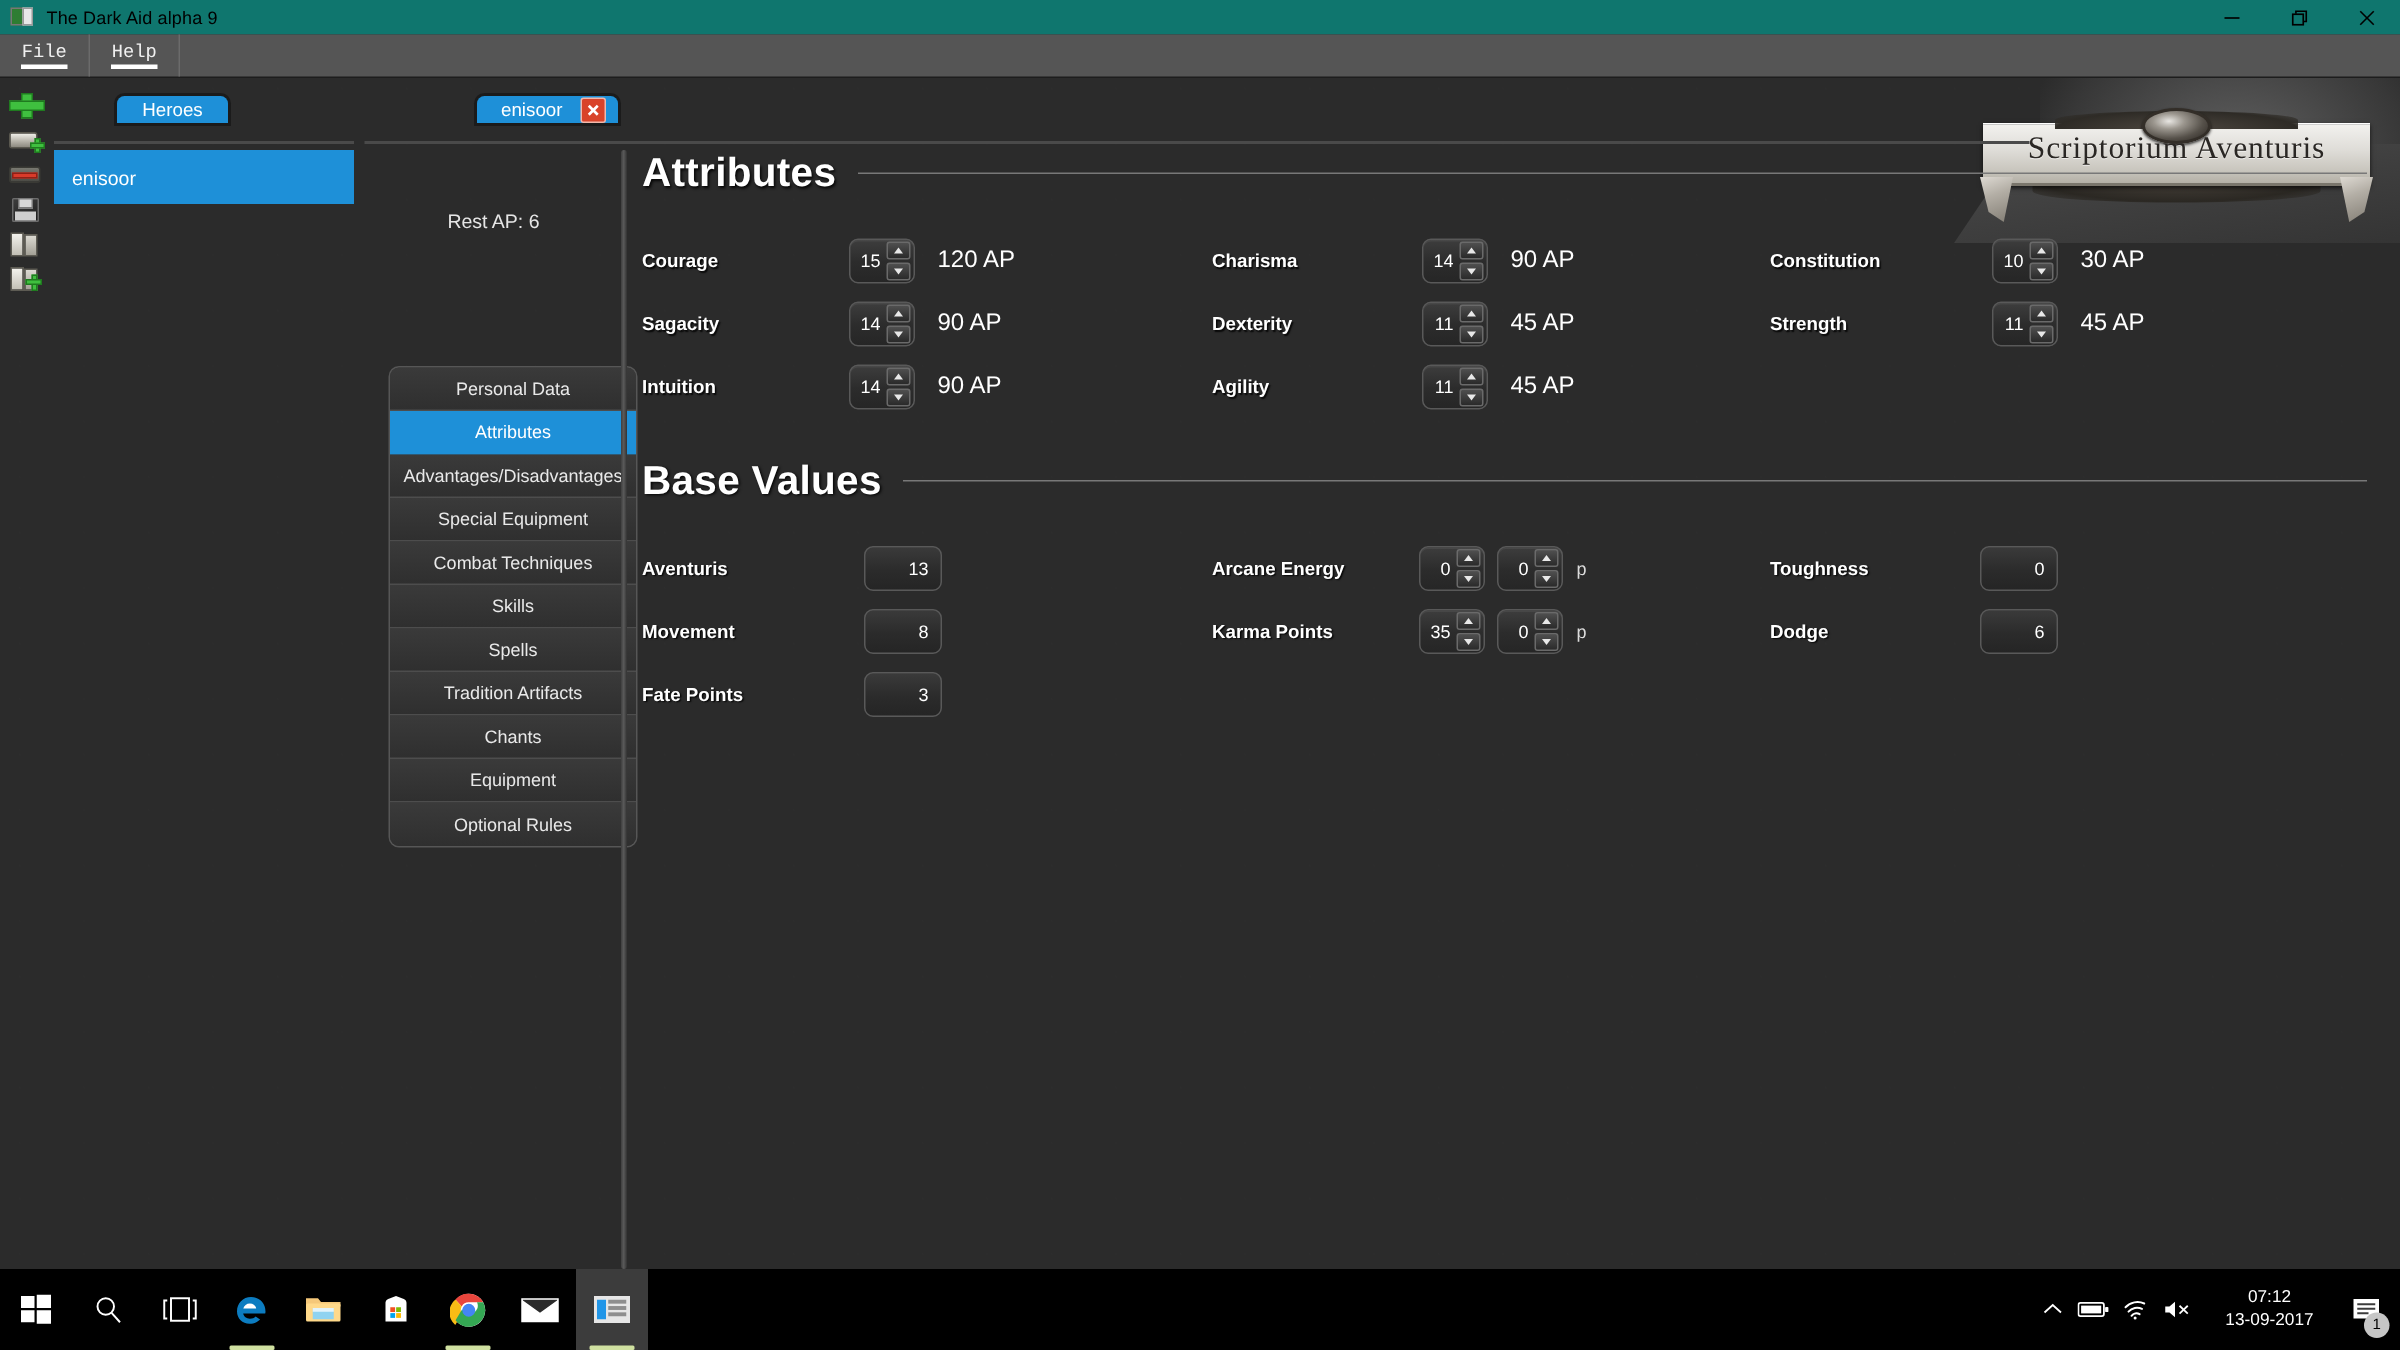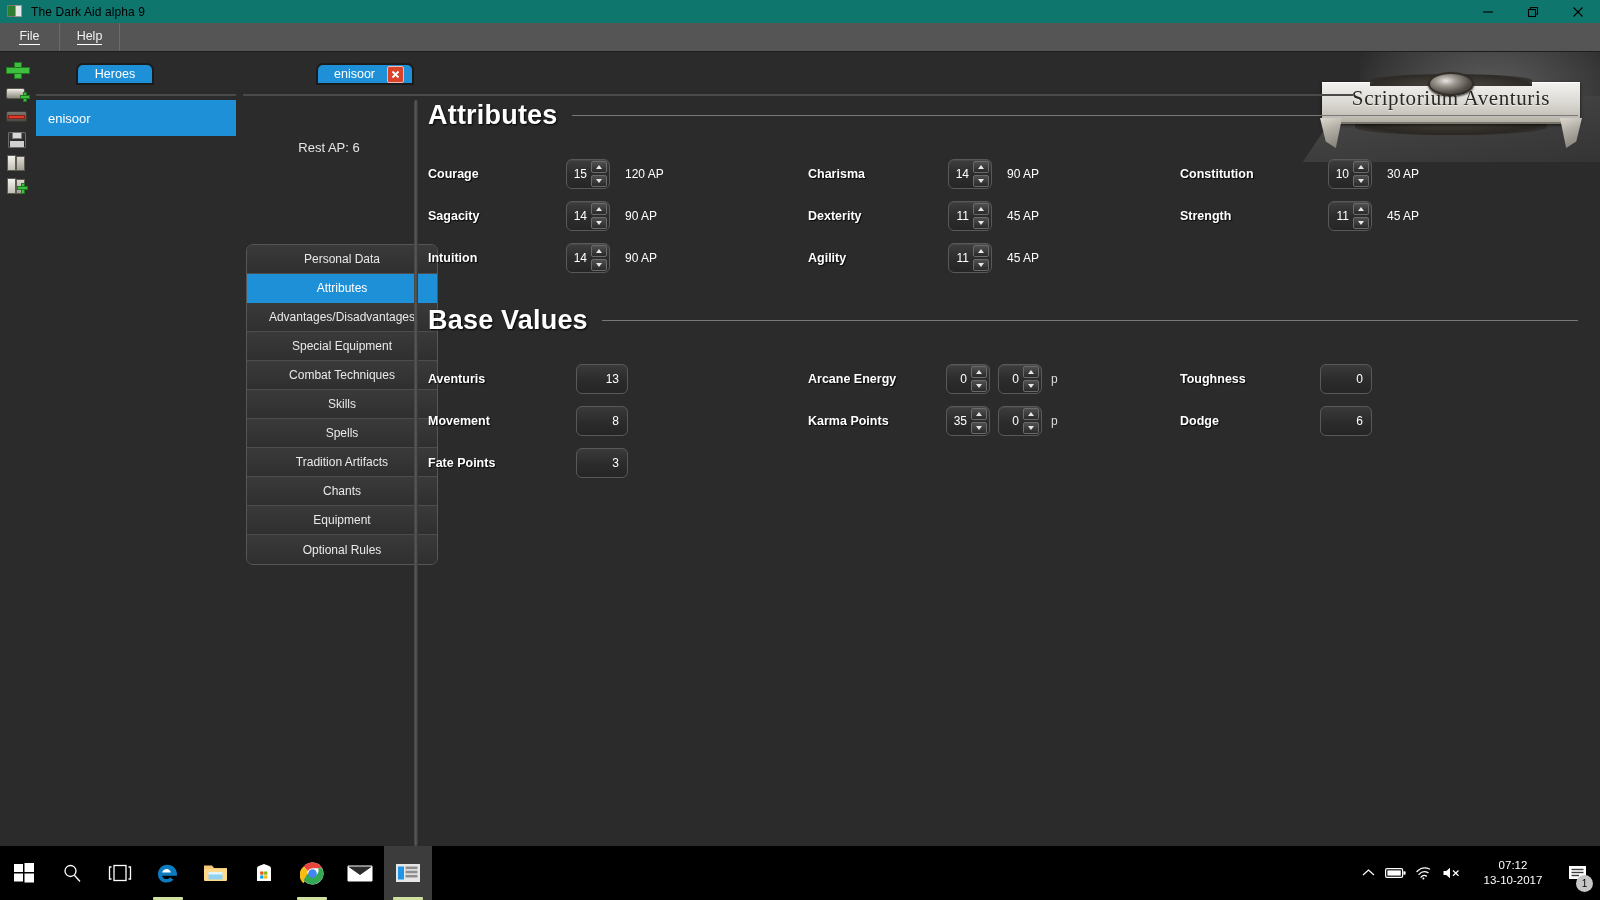--- a/index.html
+++ b/index.html
@@ -51,21 +51,21 @@
     position: absolute; left: 0; top: 23px; width: 1600px; height: 29px;
     background: #555555;
     display: flex; align-items: stretch;
     border-bottom: 1px solid #1d1d1d;
   }
   .menu-item {
     width: 60px; display: flex; align-items: center; justify-content: center;
     font-size: 12.5px; color: #f0f0f0;
     border-right: 1px solid #6b6b6b;
   }
-  .menu-item span { border-bottom: 1px solid #ffffff; line-height: 1.15; }
+  .menu-item span { border-bottom: 3px solid #ffffff; line-height: 1.15; font-family: Liberation Mono, monospace; }
   .menu-filler { flex: 1; }
 
   
   .appbody {
     position: absolute; left: 0; top: 52px; width: 1600px; height: 794px;
     background: #2b2b2b;
     background-image:
       radial-gradient(circle at 13px 7px, rgba(255,255,255,.012) 0, rgba(255,255,255,0) 1px),
       radial-gradient(circle at 31px 23px, rgba(0,0,0,.05) 0, rgba(0,0,0,0) 1px);
     background-size: 43px 37px, 29px 31px;
@@ -231,21 +231,21 @@
   
   .midcol {
     position: absolute; left: 243px; top: 48px; width: 172px; height: 746px;
   }
   .restap {
     position: absolute; left: 0; top: 40px; width: 172px;
     text-align: center;
     font-size: 13px; color: #e6e6e6;
   }
   .navpanel {
-    position: absolute; left: 3px; top: 144px; width: 192px;
+    position: absolute; left: 16px; top: 144px; width: 166px;
     border: 1px solid #565656;
     border-radius: 7px;
     background: #303030;
     overflow: hidden;
   }
   .nav-item {
     height: 29px;
     display: flex; align-items: center; justify-content: center;
     font-size: 12px; color: #e9e9e9;
     background: linear-gradient(180deg, #3a3a3a 0%, #2f2f2f 100%);
@@ -338,21 +338,21 @@
     width: 52px; height: 30px;
     background: linear-gradient(180deg, #3a3a3a 0%, #2b2b2b 55%, #252525 100%);
     border: 1px solid #595959;
     border-radius: 6px;
     display: flex; align-items: center; justify-content: flex-end;
     padding-right: 8px;
     font-size: 12px; color: #ffffff;
     flex: none;
   }
   .apcost {
-    font-size: 12px; color: #ffffff; margin-left: 15px; white-space: nowrap;
+    font-size: 16px; color: #ffffff; margin-left: 15px; white-space: nowrap;
   }
   .psuffix { font-size: 12px; color: #dcdcdc; margin-left: 9px; }
   .gap8 { width: 8px; flex: none; }
 
   .basevals { margin-top: 26px; }
 
   
   .taskbar {
     position: absolute; left: 0; top: 846px; width: 1600px; height: 54px;
     background: #000000;
@@ -867,21 +867,21 @@
       </div>
       <div class="tray-icon">
         <svg width="20" height="14" viewBox="0 0 20 14">
           <path d="M1.5 5h2.8L8 1.8v10.4L4.3 9H1.5z" fill="#fff"></path>
           <line x1="11" y1="4.5" x2="16.5" y2="9.8" stroke="#fff" stroke-width="1.2"></line>
           <line x1="16.5" y1="4.5" x2="11" y2="9.8" stroke="#fff" stroke-width="1.2"></line>
         </svg>
       </div>
       <div class="clock">
         <div>07:12</div>
-        <div>13-10-2017</div>
+        <div>13-09-2017</div>
       </div>
       <div class="notif">
         <svg width="20" height="17" viewBox="0 0 20 17">
           <rect x="1" y="1" width="17" height="13" fill="#fff"></rect>
           <line x1="3.5" y1="4.5" x2="15.5" y2="4.5" stroke="#3c3c3c" stroke-width="1.4"></line>
           <line x1="3.5" y1="7.5" x2="15.5" y2="7.5" stroke="#3c3c3c" stroke-width="1.4"></line>
           <line x1="3.5" y1="10.5" x2="11" y2="10.5" stroke="#3c3c3c" stroke-width="1.4"></line>
         </svg>
         <div class="notif-badge">1</div>
       </div>

